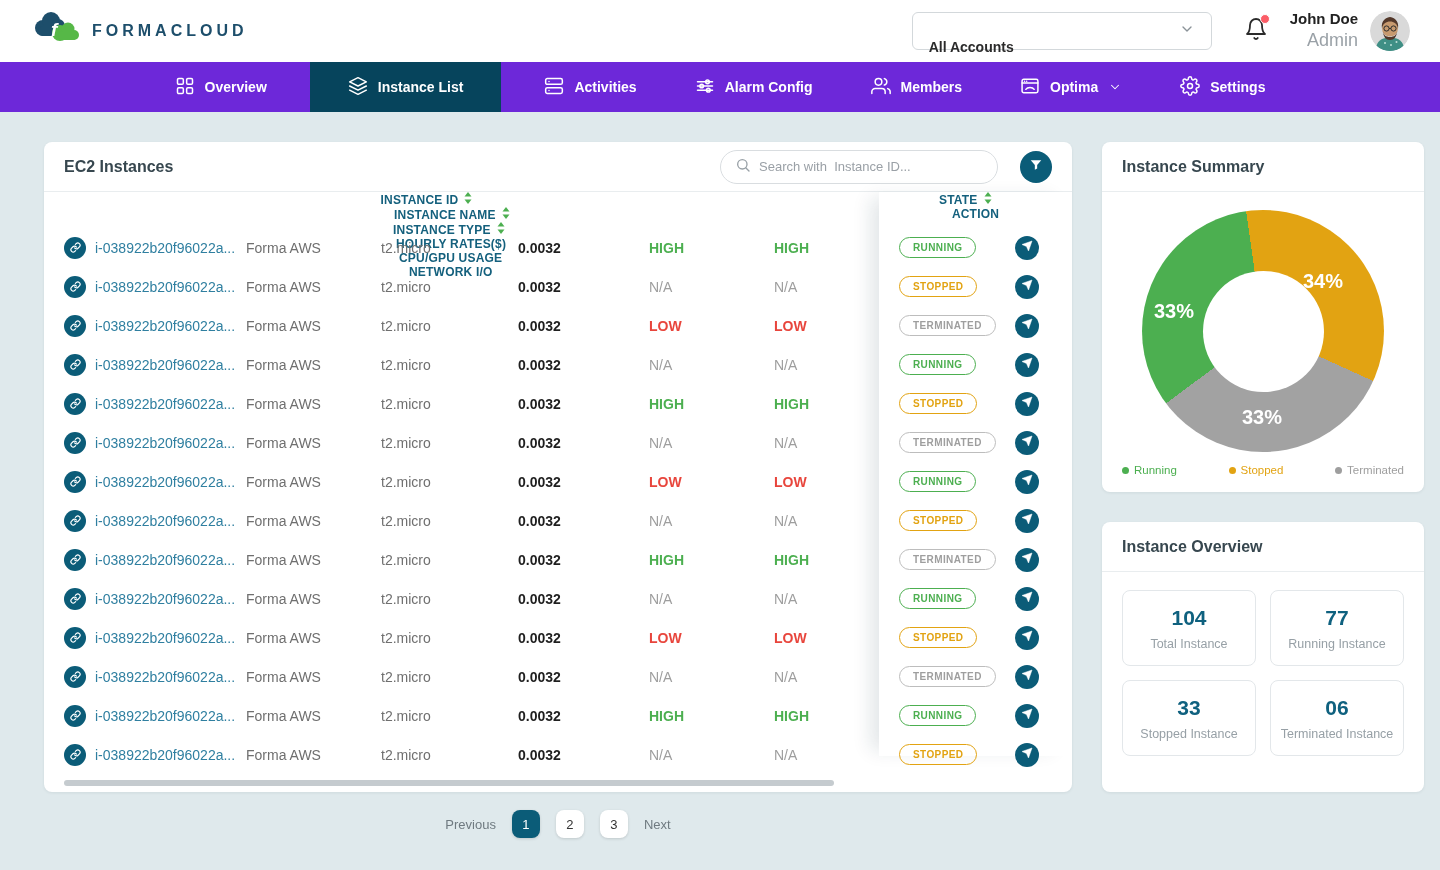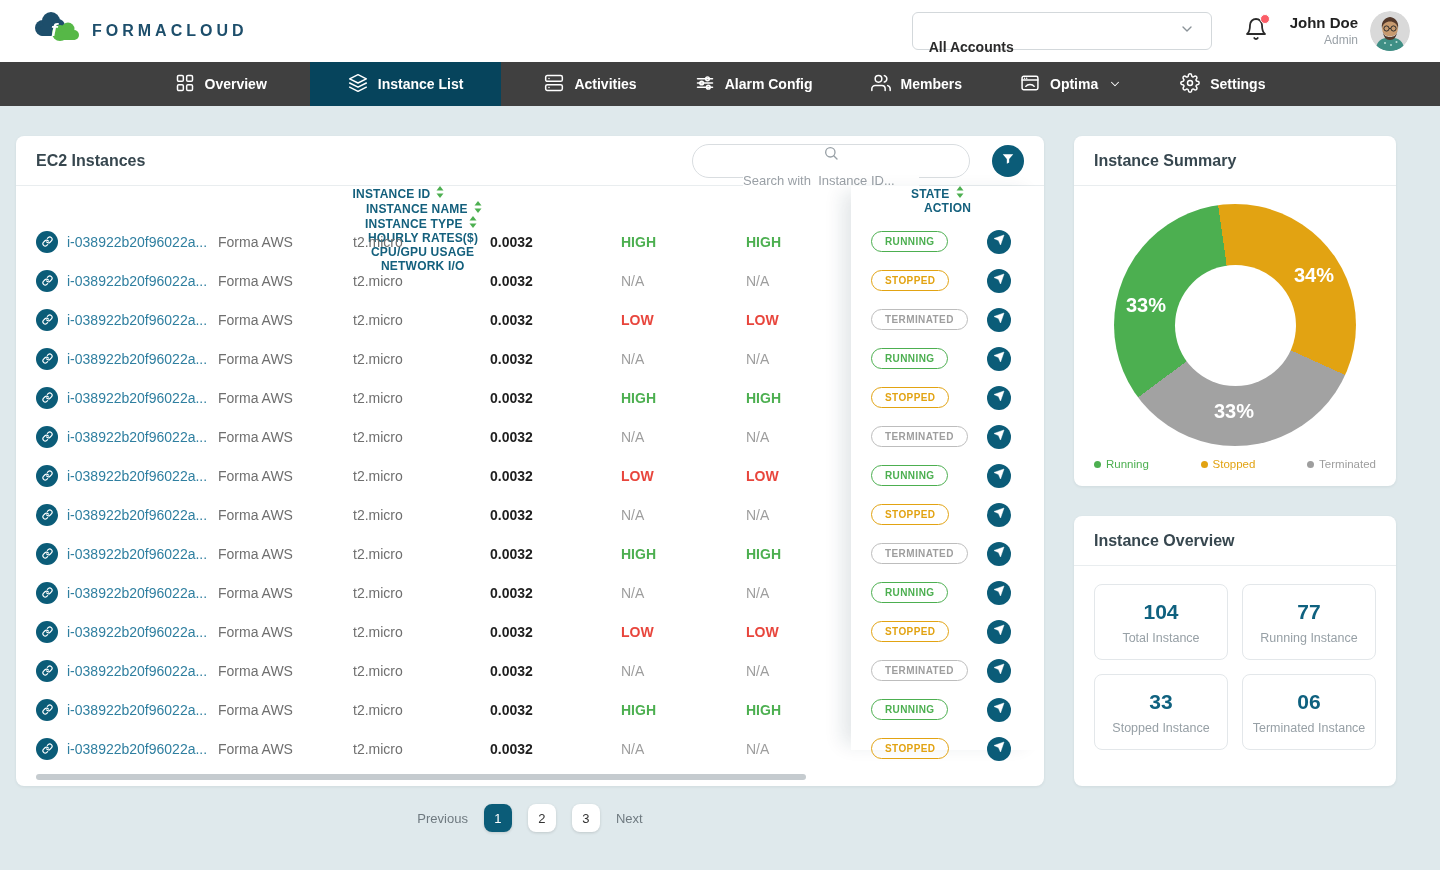--- a/index.html
+++ b/index.html
@@ -12,42 +12,42 @@
   .brand-name { font-size:16px; font-weight:700; letter-spacing:4px; color:#1D4E6B; }
   .header-right { margin-left:auto; display:flex; align-items:center; }
   .account-select { width:300px; height:38px; border:1px solid #d3d8db; border-radius:6px;
     display:flex; align-items:center; justify-content:space-between; padding:0 16px; cursor:pointer; background:#fff; }
   .account-select .label { font-size:14px; font-weight:700; color:#2b2b2b;margin-top:32px; }
   .bell-wrap { position:relative; margin-left:32px; cursor:pointer; }
   .bell-dot { position:absolute; top:-3px; right:-2px; width:10px; height:10px; border-radius:50%;
     background:#FB5D67; border:1.5px solid #fff; }
   .user-block { margin-left:22px; text-align:right; line-height:1.25; }
   .user-name { font-size:15px; font-weight:700; color:#222; }
-  .user-role { font-size:12px; color:#9aa1a7; }
+  .user-role { font-size:18px; color:#9aa1a7; }
   .avatar { width:40px; height:40px; border-radius:50%; overflow:hidden; margin-left:12px; cursor:pointer; flex:none; }
 
   
-  .navbar { height:44px; background:#404040; display:flex; align-items:stretch; justify-content:center; }
+  .navbar { height:50px; background:#6d28d9; display:flex; align-items:stretch; justify-content:center; }
   .nav-item { display:flex; align-items:center; gap:10px; color:#fff; font-size:14px; font-weight:600;
     padding:0 10px; margin:0 19px; cursor:pointer; white-space:nowrap; }
   .nav-item.active { background:#06445C; padding:0 38px; margin:0 14px; }
   .nav-item svg { flex:none; }
 
   
-  .main { display:flex; gap:30px; padding:30px 30px 0 16px; align-items:flex-start; }
+  .main { display:flex; gap:30px; padding:30px 30px 0 16px; align-items:flex-start;margin-left:28px; }
   .card { background:#fff; border-radius:8px; box-shadow:0 1px 3px rgba(25,55,70,.08); }
   .left-col { width:1028px; }
   .right-col { width:322px; }
 
   
   .instances-card { width:1028px; height:650px; position:relative; overflow:hidden; }
   .card-head { height:50px; display:flex; align-items:center; padding:0 20px; border-bottom:1px solid #e9edef; }
   .card-title { font-size:16px; font-weight:700; color:#37474F; }
   .search-box { margin-left:auto; width:278px; height:34px; border:1px solid #d9dde0; border-radius:17px;
-    display:flex; align-items:center; gap:8px; padding:0 14px; background:#fff;flex-direction:column; }
+    display:flex; align-items:center; gap:8px; padding:0 14px; background:#fff; }
   .search-box input { border:none; outline:none; flex:1; font-size:13px; font-family:"Liberation Sans",sans-serif; color:#444; }
   .search-box input::placeholder { color:#9aa0a6; }
   .filter-btn { margin-left:22px; width:32px; height:32px; border-radius:50%; background:#0B5C78; border:none;
     display:flex; align-items:center; justify-content:center; cursor:pointer; }
 
   .table-flex { display:flex; height:564px; }
   .cols-scroll { flex:1; min-width:0; }
   .cols-sticky { width:193px; background:#fff; box-shadow:-14px 0 18px -6px rgba(20,50,65,.12); position:relative; z-index:2; }
 
   .thead { height:36px; display:flex; align-items:center;flex-direction:column; }
@@ -91,21 +91,21 @@
     box-shadow:0 1px 3px rgba(0,0,0,.14); cursor:pointer; font-family:"Liberation Sans",sans-serif; }
   .page-btn.active { background:#0B5C78; color:#fff; }
 
   
   .summary-card { width:322px; height:350px; }
   .donut-wrap { position:relative; width:242px; height:242px; margin:18px auto 12px auto; }
   .donut { width:242px; height:242px; border-radius:50%; position:relative; }
   .donut::after { content:""; position:absolute; left:50%; top:50%; width:121px; height:121px; margin:-60.5px 0 0 -60.5px;
     border-radius:50%; background:#fff; }
   .pct { position:absolute; color:#fff; font-size:20px; font-weight:700; z-index:2; }
-  .pct-0 { left:180px; top:60px; }
+  .pct-0 { left:161px; top:60px; }
   .pct-1 { left:100px; top:196px; }
   .pct-2 { left:12px;  top:90px; }
   .legend { display:flex; justify-content:space-between; padding:0 20px; font-size:11.5px; }
   .legend-item { display:flex; align-items:center; gap:5px; }
   .legend-dot { width:7px; height:7px; border-radius:50%; }
 
   
   .overview-card { width:322px; height:270px; margin-top:30px; }
   .stats-grid { display:grid; grid-template-columns:1fr 1fr; gap:14px; padding:18px 20px; }
   .stat-card { border:1px solid #e3e7ea; border-radius:8px; text-align:center; padding:15px 4px 14px 4px; background:#fff; }

